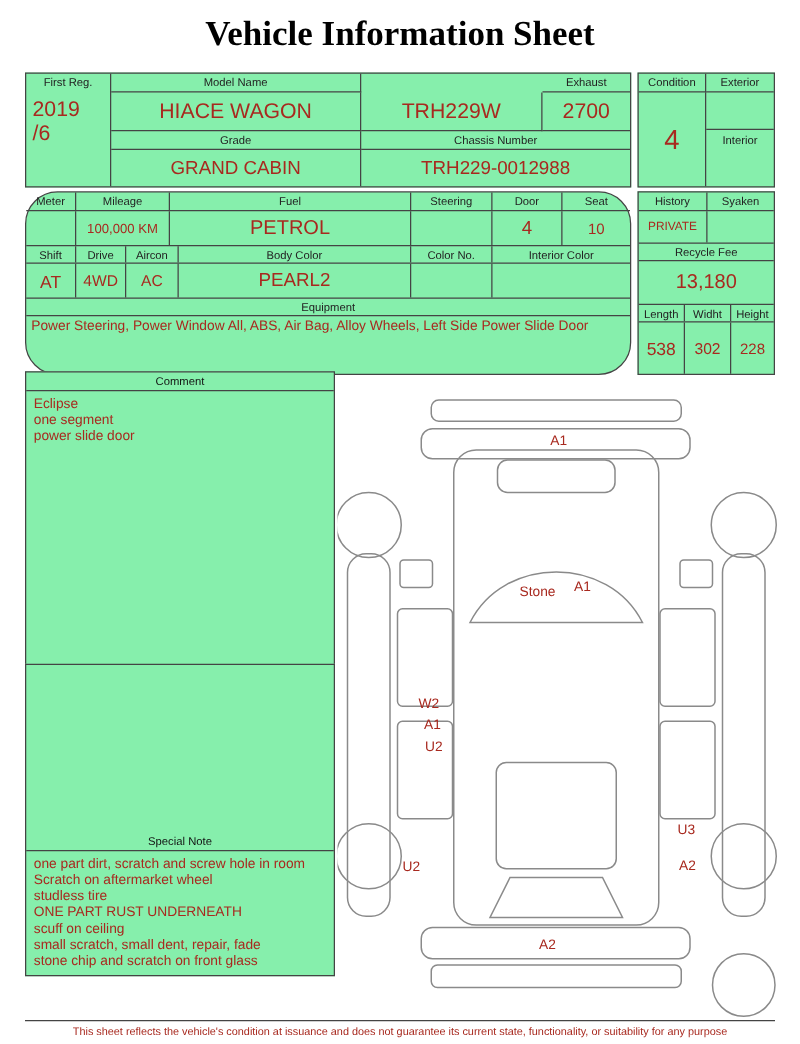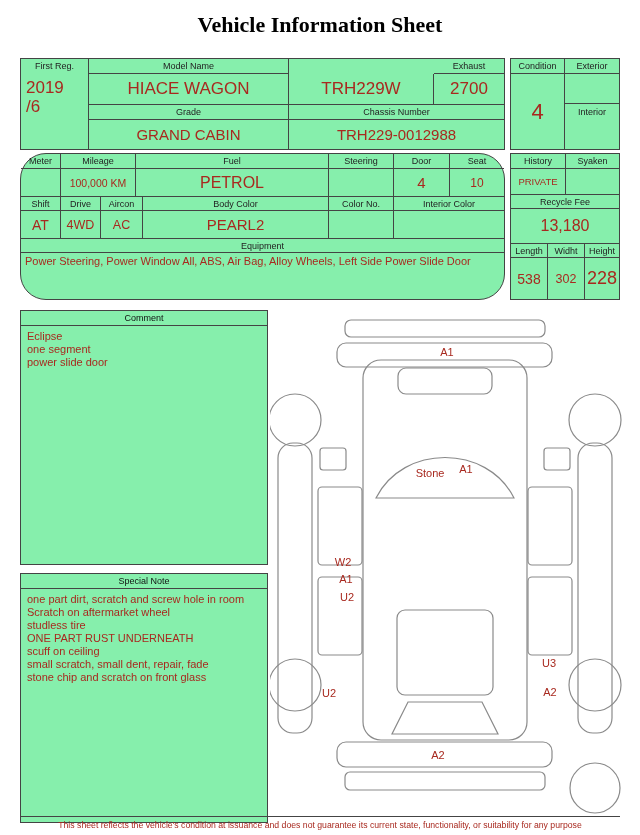--- a/index.html
+++ b/index.html
@@ -1,19 +1,19 @@
 <!DOCTYPE html>
 <html><head>
 <meta charset="utf-8">
 <style>
   html,body{margin:0;padding:0;background:#fff;}
   body{width:640px;height:835px;font-family:"Liberation Sans","DejaVu Sans",sans-serif;color:#111;}
   .sheet{position:relative;width:640px;height:835px;background:#fff;overflow:hidden;}
   .title{position:absolute;top:12px;left:0;width:640px;text-align:center;margin:0;
-         font-family:"Liberation Serif","DejaVu Serif",serif;font-size:22px;font-weight:600;color:#000;}
+         font-family:"Liberation Serif","DejaVu Serif",serif;font-size:28px;font-weight:600;color:#000;}
   .box{position:absolute;border:1px solid #444;box-sizing:border-box;background:#86efac;}
   .grid{display:grid;}
   .col{display:flex;flex-direction:column;}
   .row{display:flex;flex-direction:row;box-sizing:border-box;}
   .cell{display:flex;align-items:center;justify-content:center;box-sizing:border-box;overflow:hidden;}
   .br{border-right:1px solid #444;}
   .bb{border-bottom:1px solid #444;}
   .hdr{font-size:9px;color:#222;}
   .val{color:#a8291f;}
   .pre{white-space:pre-line;}
@@ -118,32 +118,32 @@
       <div class="cell val" style="flex:1;font-size:16px;">13,180</div>
     </div>
     <div class="row bb" style="height:14px;">
       <div class="cell hdr br" style="width:37px;">Length</div>
       <div class="cell hdr br" style="width:37px;">Widht</div>
       <div class="cell hdr" style="flex:1;">Height</div>
     </div>
     <div class="row" style="flex:1;">
       <div class="cell val br" style="width:37px;font-size:14px;">538</div>
       <div class="cell val br" style="width:37px;font-size:12.5px;">302</div>
-      <div class="cell val" style="flex:1;font-size:18px;">228</div>
-    </div>
-  </div>
-
-  <div class="box col" style="left:20px;top:310px;width:248px;height:255px;">
+      <div class="cell val" style="flex:1;font-size:12px;">228</div>
+    </div>
+  </div>
+
+  <div class="box col" style="left:20px;top:297px;width:248px;height:255px;">
     <div class="boxhdr">Comment</div>
     <div class="boxtext">Eclipse
 one segment
 power slide door</div>
   </div>
 
-  <div class="box col" style="left:20px;top:573px;width:248px;height:250px;">
+  <div class="box col" style="left:20px;top:531px;width:248px;height:250px;justify-content:flex-end;">
     <div class="boxhdr">Special Note</div>
     <div class="boxtext">one part dirt, scratch and screw hole in room
 Scratch on aftermarket wheel
 studless tire
 ONE PART RUST UNDERNEATH
 scuff on ceiling
 small scratch, small dent, repair, fade
 stone chip and scratch on front glass</div>
   </div>
 

